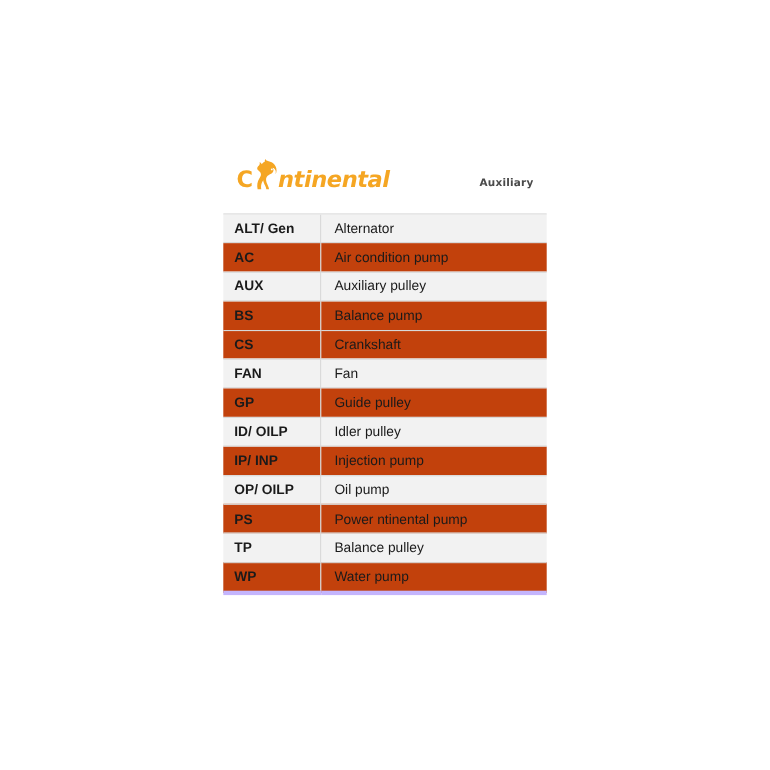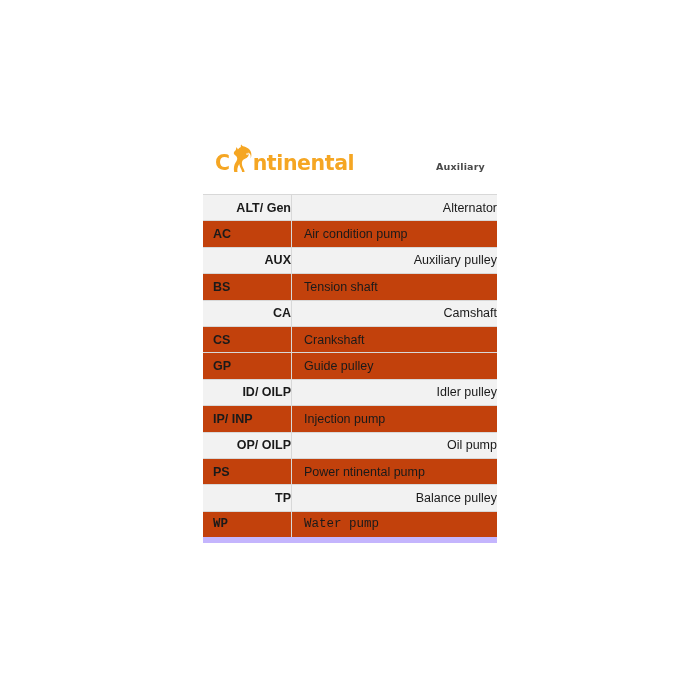--- a/index.html
+++ b/index.html
@@ -77,21 +77,20 @@
     border-collapse: collapse;
     table-layout: fixed;
   }
 
   .legend-table tr {
     background: #c2410c;
   }
 
   .legend-table tr.alt {
     background: #f2f2f2;
-    text-align: right;
   }
 
   .legend-table td {
     border-bottom: 1px solid #d8d8d8;
     height: 25.4px;
     padding: 0 0 0 10px;
     vertical-align: middle;
     font-size: 12.5px;
     color: #1a1a1a;
   }
@@ -103,70 +102,69 @@
     white-space: nowrap;
   }
 
   .legend-table td.desc {
     font-weight: normal;
     padding-left: 12px;
     margin-top: 28px;
   }
 
   .legend-table tr:last-child td {
-    border-bottom: 6px solid #c4b5fd;
-    font-family: Liberation Mono, monospace;
+    border-bottom: 4px solid #c4b5fd;
   }
 </style>
 </head>
 <body>
 
 <div id="page">
 
   <div class="legend-card">
 
     <div class="brand-header">
       <div class="brand-logo">
         <span class="brand-wordmark">C</span>
         <span class="brand-horse">
           <svg width="26" height="30" viewBox="0 0 26 30" xmlns="http://www.w3.org/2000/svg">
             <path fill="#f5a623" d="M6.2 29.0 C5.4 25.5 6.0 22.3 7.6 19.6 C8.6 17.9 9.4 16.6 9.2 15.2 C9.0 13.8 7.9 12.9 7.0 12.1 C6.1 11.3 5.6 10.4 5.9 9.4 C6.2 8.4 7.1 7.9 7.6 7.2 C8.2 6.4 8.3 5.4 8.0 4.3 C8.9 4.7 9.6 5.4 9.9 6.4 C10.6 5.3 11.6 4.4 12.9 3.9 C12.6 3.1 12.7 2.2 13.3 1.5 C13.6 2.4 14.2 2.9 15.0 3.2 C16.5 3.7 18.6 4.1 20.3 5.5 C22.3 7.1 23.4 9.4 23.4 11.9 C23.4 13.3 23.0 14.5 22.3 15.6 C22.9 14.2 22.9 12.8 22.3 11.6 C21.8 10.5 20.8 9.7 19.7 9.5 C20.4 10.3 20.7 11.2 20.6 12.1 C20.5 13.2 19.8 14.1 18.9 14.7 C17.7 15.5 16.3 15.9 15.3 16.8 C14.2 17.8 13.8 19.2 13.9 20.7 C14.0 22.6 14.9 24.3 15.6 25.8 C16.1 26.8 16.5 27.9 16.6 29.0 L14.1 29.0 C14.0 27.9 13.6 26.9 13.1 25.9 C12.3 24.3 11.4 22.7 11.3 20.9 C10.3 22.4 9.6 24.0 9.4 25.7 C9.2 26.8 9.3 27.9 9.5 29.0 Z"></path>
             <circle cx="19.1" cy="11.0" r="0.85" fill="#ffffff"></circle>
           </svg>
         </span>
-        <span class="brand-wordmark" style="top:4px;left:-3px;">ntinental</span>
+        <span class="brand-wordmark" style="top:4px;left:-3px;font-style:italic;">ntinental</span>
       </div>
       <div class="brand-sub">Auxiliary</div>
     </div>
 
     <table class="legend-table">
       <tbody>
         <tr class="alt">
           <td class="code">ALT/ Gen</td>
           <td class="desc">Alternator</td>
         </tr>
         <tr>
           <td class="code">AC</td>
           <td class="desc">Air condition pump</td>
         </tr>
         <tr class="alt">
           <td class="code">AUX</td>
           <td class="desc">Auxiliary pulley</td>
         </tr>
         <tr>
           <td class="code">BS</td>
-          <td class="desc">Tension shaft</td>
-        </tr>
-        <tr class="alt">
-          <td class="code">CA</td>
-          <td class="desc">Camshaft</td>
+          <td class="desc">Balance pump</td>
         </tr>
         <tr>
           <td class="code">CS</td>
           <td class="desc">Crankshaft</td>
+        </tr>
+        <tr class="alt">
+          <td class="code">FAN</td>
+          <td class="desc">Fan</td>
         </tr>
         <tr>
           <td class="code">GP</td>
           <td class="desc">Guide pulley</td>
         </tr>
         <tr class="alt">
           <td class="code">ID/ OILP</td>
           <td class="desc">Idler pulley</td>
         </tr>
         <tr>

